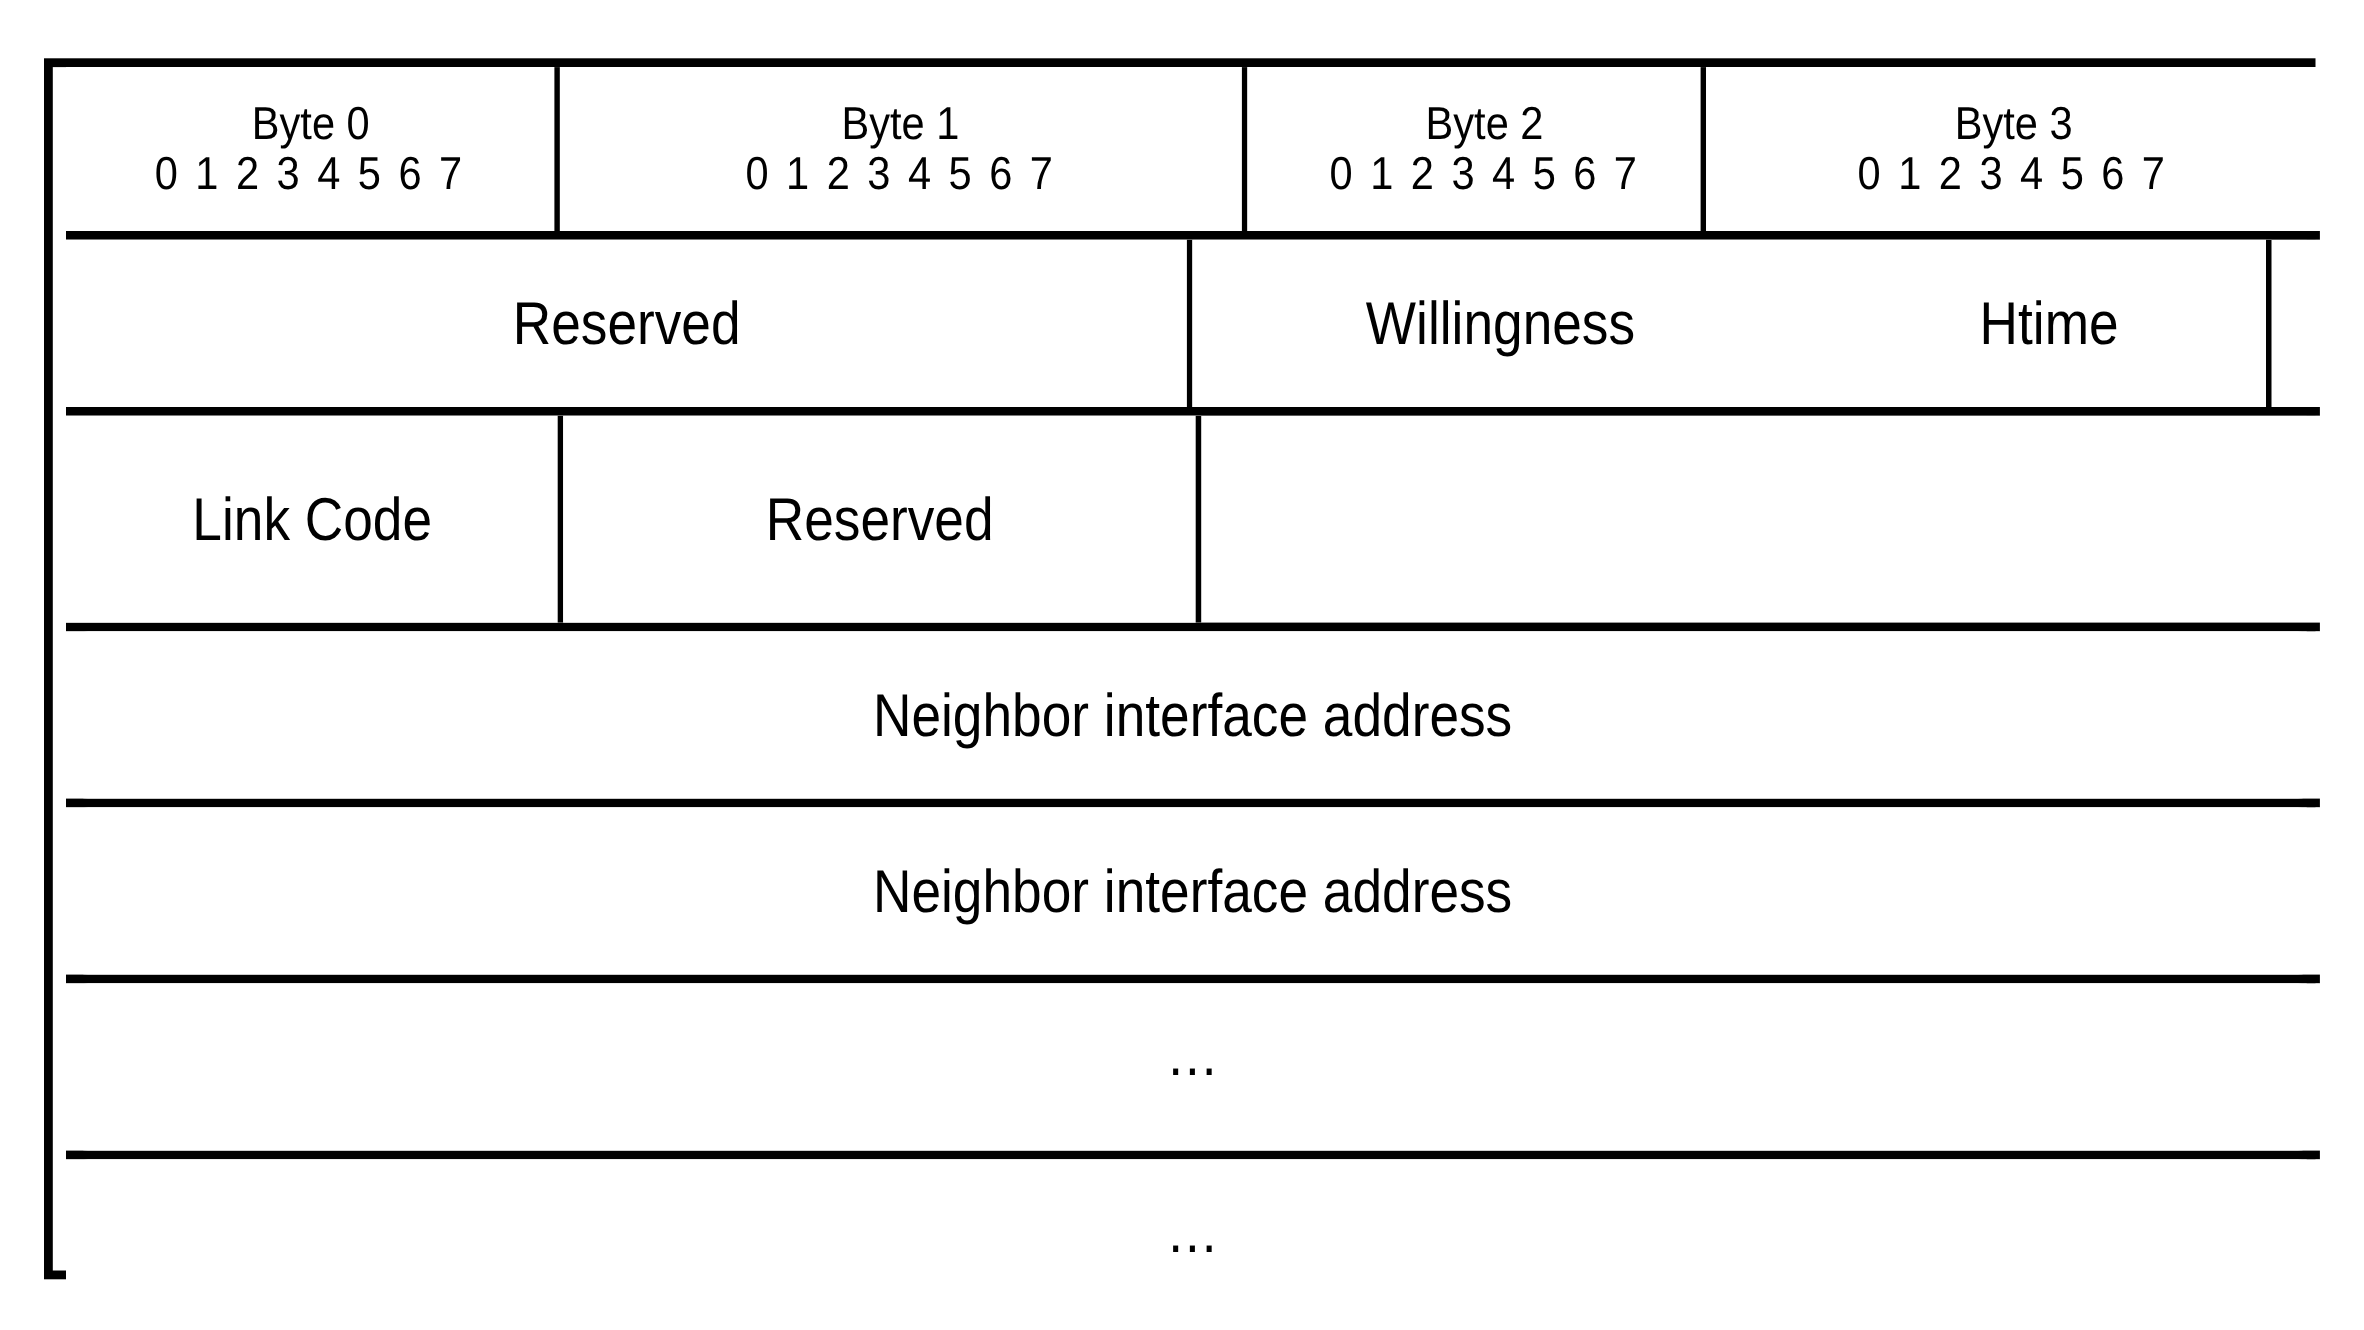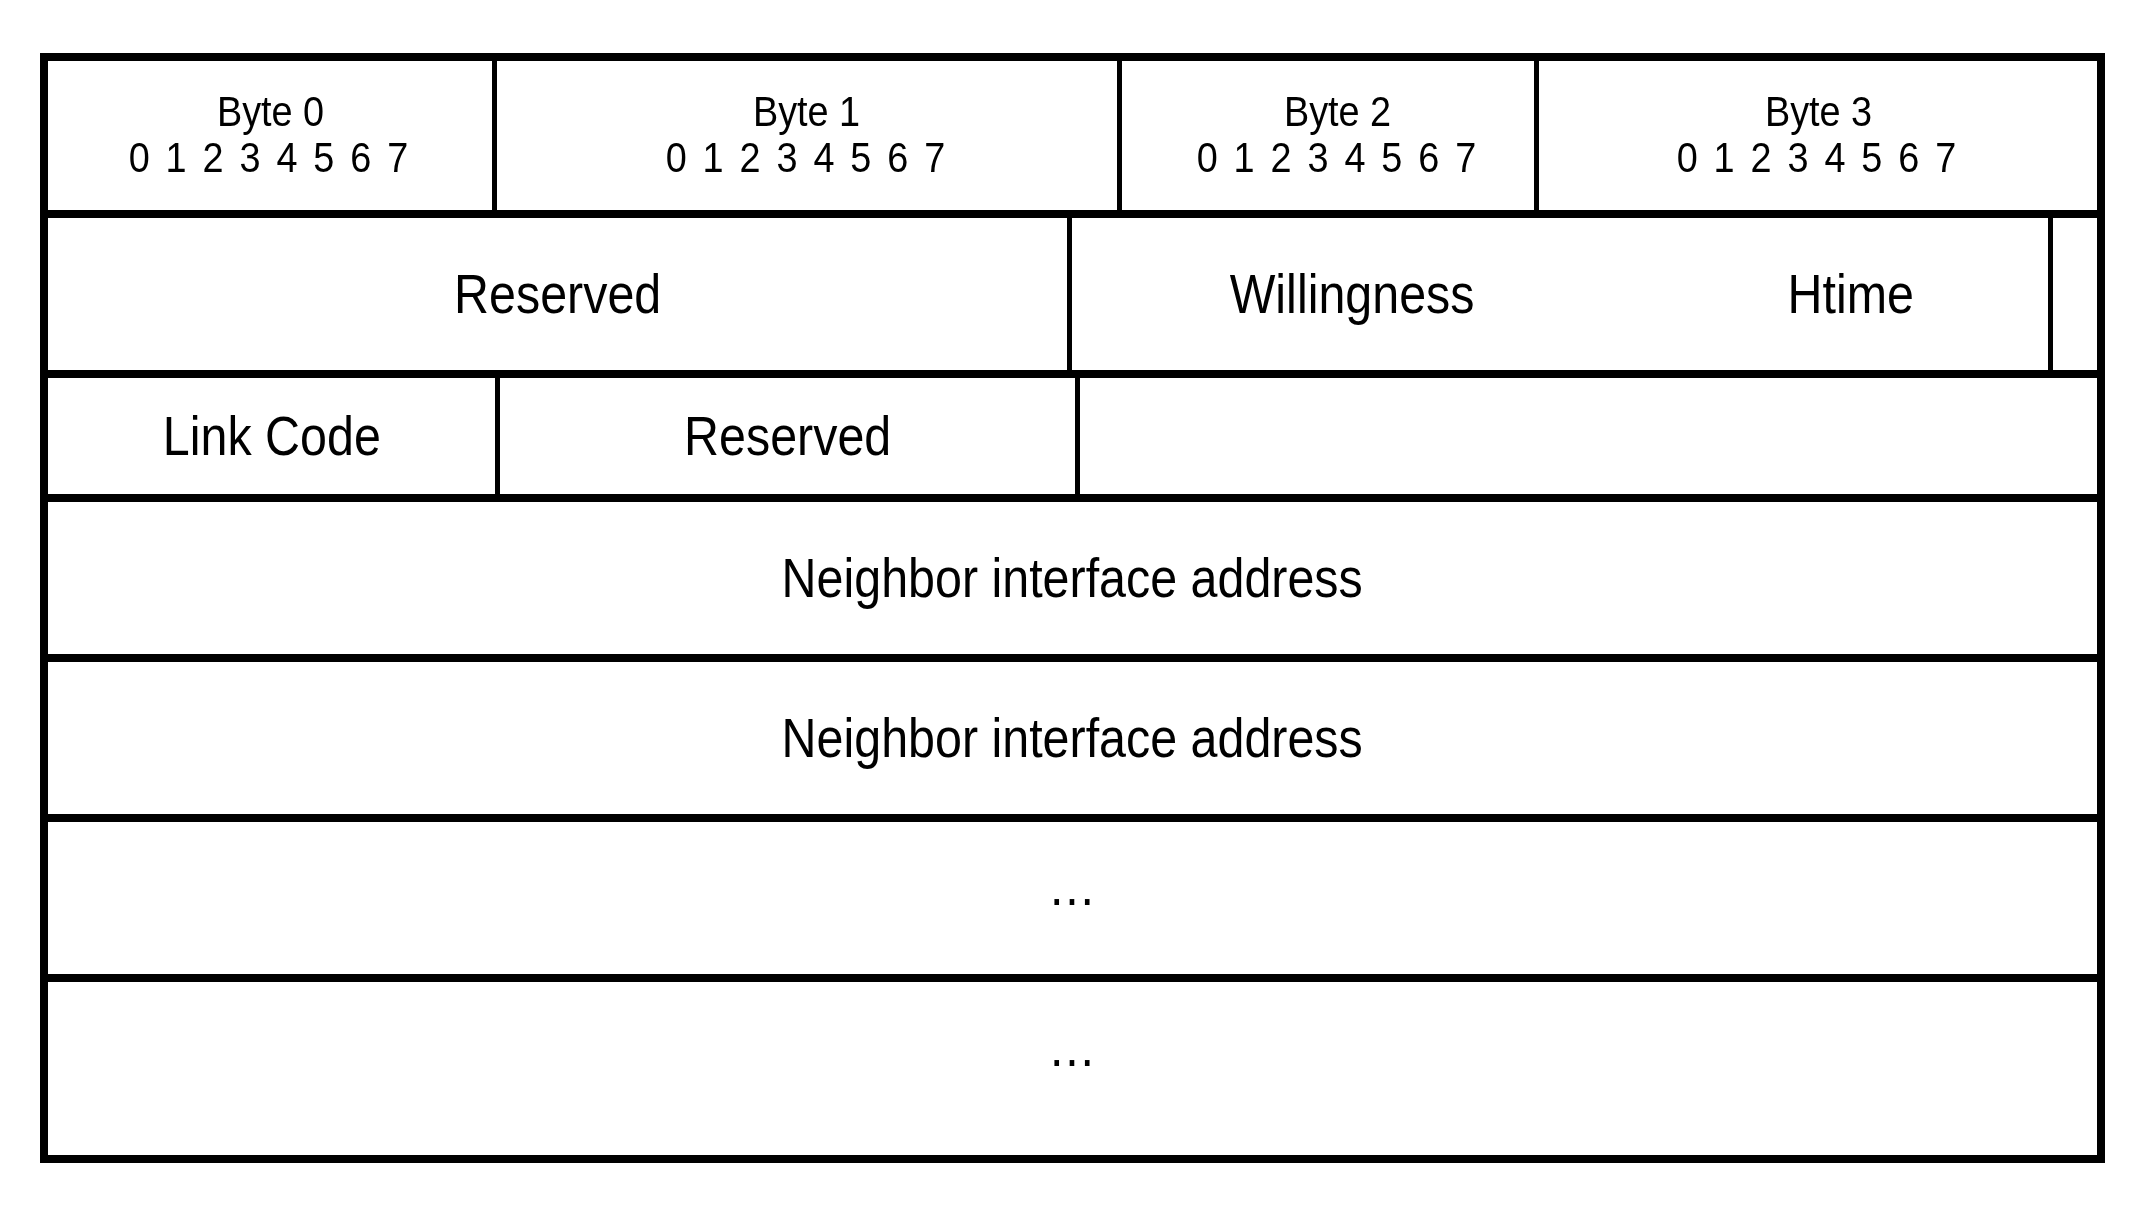--- a/index.html
+++ b/index.html
@@ -27,20 +27,21 @@
   }
 
   .pkt-row {
     position: relative;
     box-sizing: border-box;
     width: 100%;
     display: flex;
     flex-direction: row;
     border-bottom: 8px solid #000000;
     background: #ffffff;
+    margin-left: 12px;
   }
   .pkt-row.last-row {
     border-bottom: none;
   }
 
   .pkt-cell {
     position: relative;
     box-sizing: border-box;
     display: flex;
     flex-direction: column;
@@ -51,21 +52,21 @@
     background: #ffffff;
   }
   .pkt-cell.last-cell {
     border-right: none;
     text-align: center;
   }
 
   
   .row-header   { height: 157px; }
   .row-fields   { height: 160px; }
-  .row-link     { height: 124px; }
+  .row-link     { height: 196px; }
   .row-neighbor { height: 160px; }
   .row-dots     { height: 160px; }
   .row-dots-last{ height: 155px; }
 
   
   .col-q0 { width: 452px; }
   .col-q1 { width: 628px; }
   .col-q2 { width: 420px; padding-left: 20px; }
   .col-q3 { width: 561px; }
 

